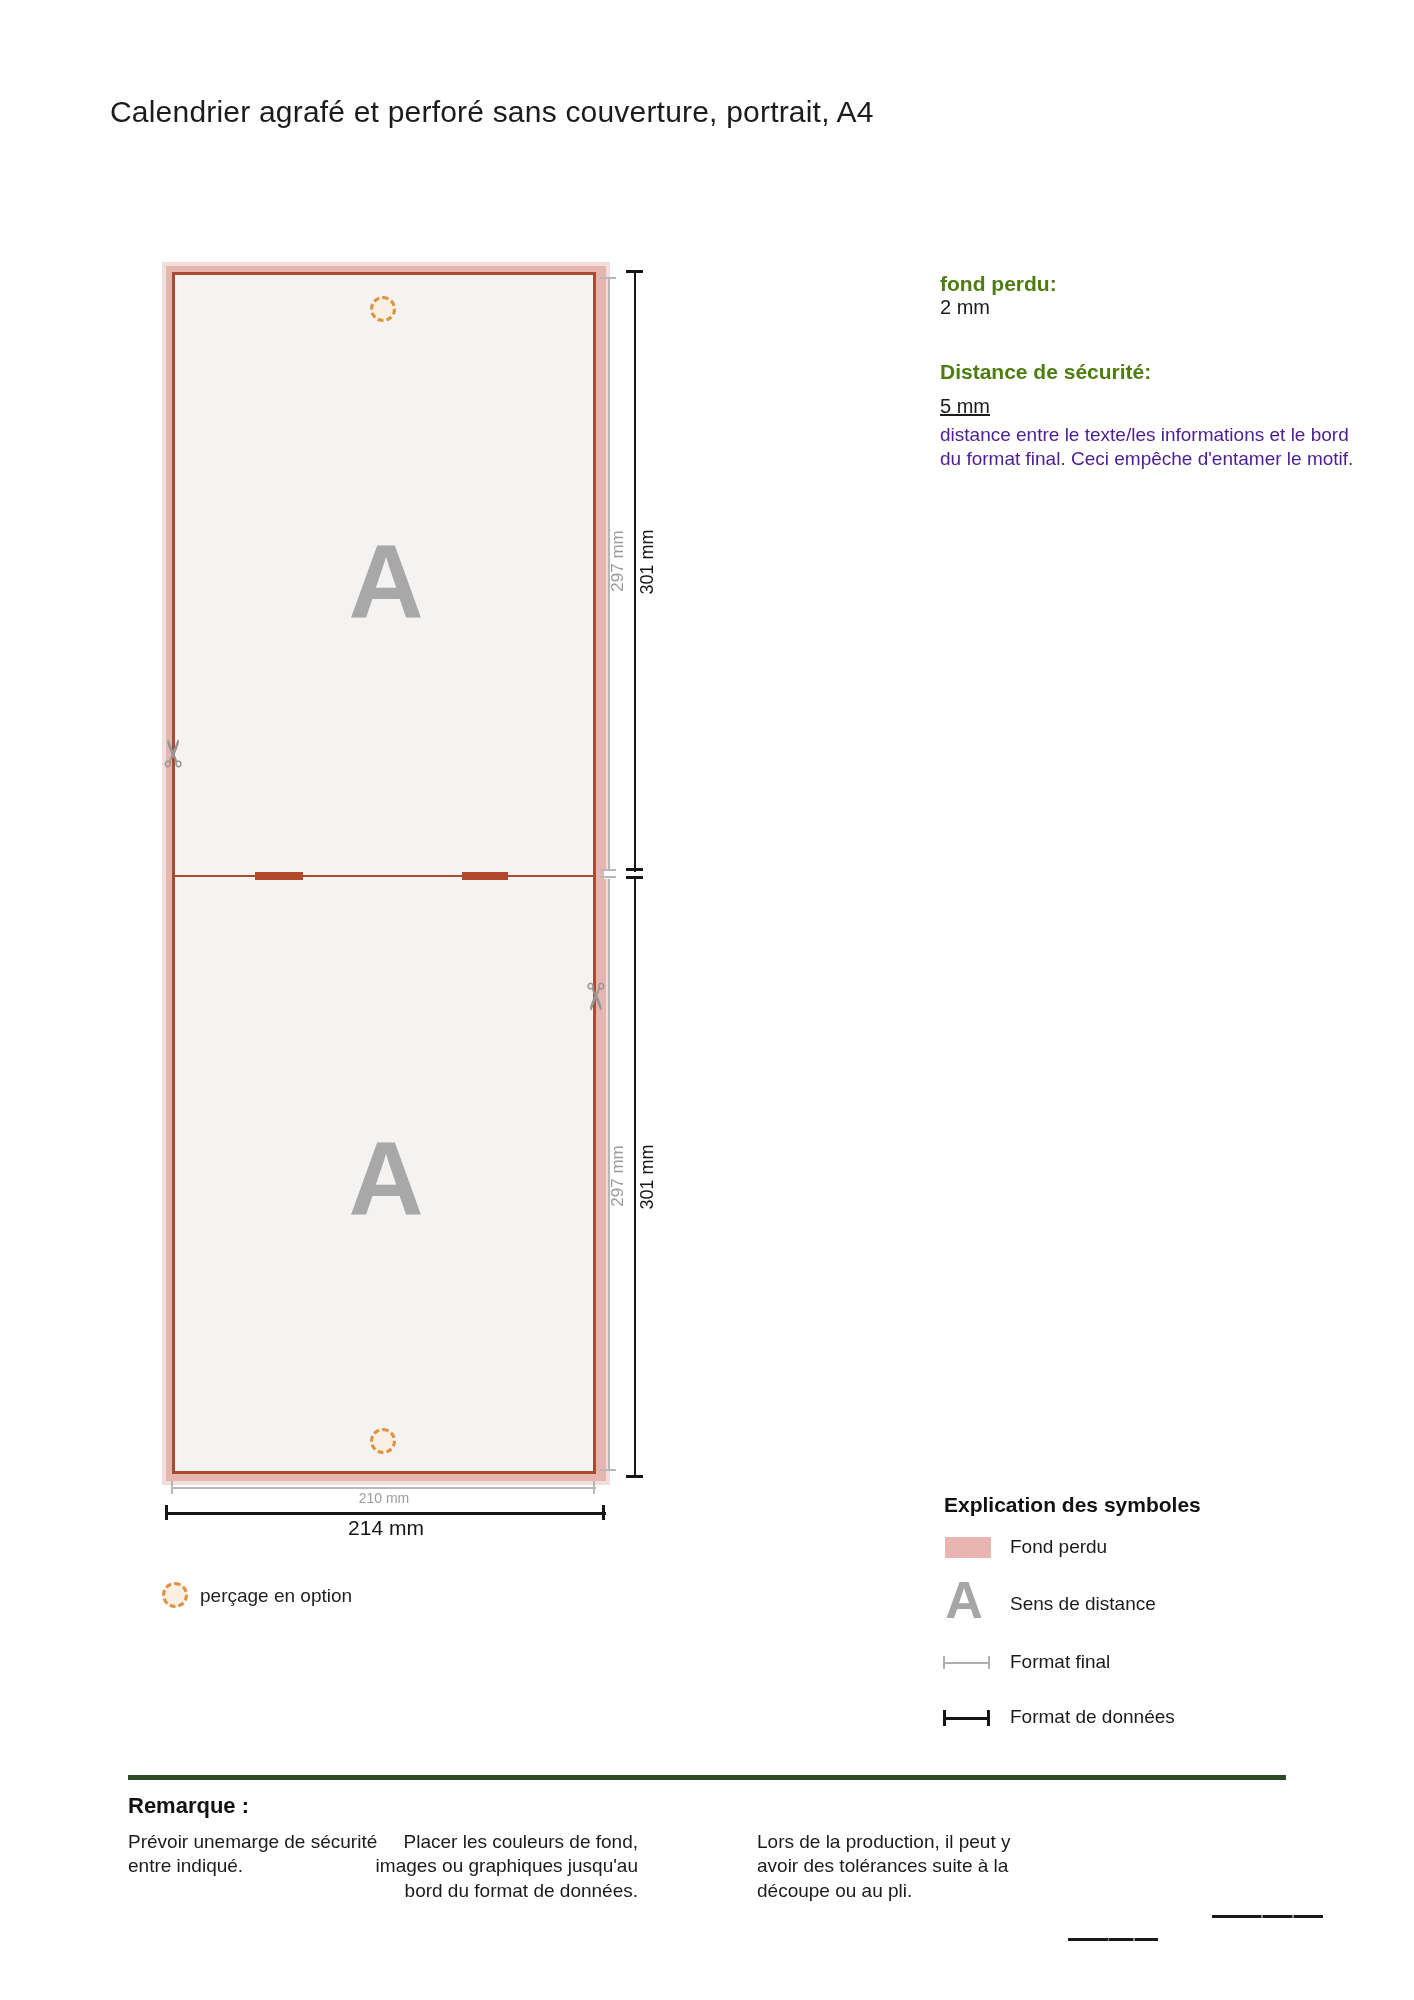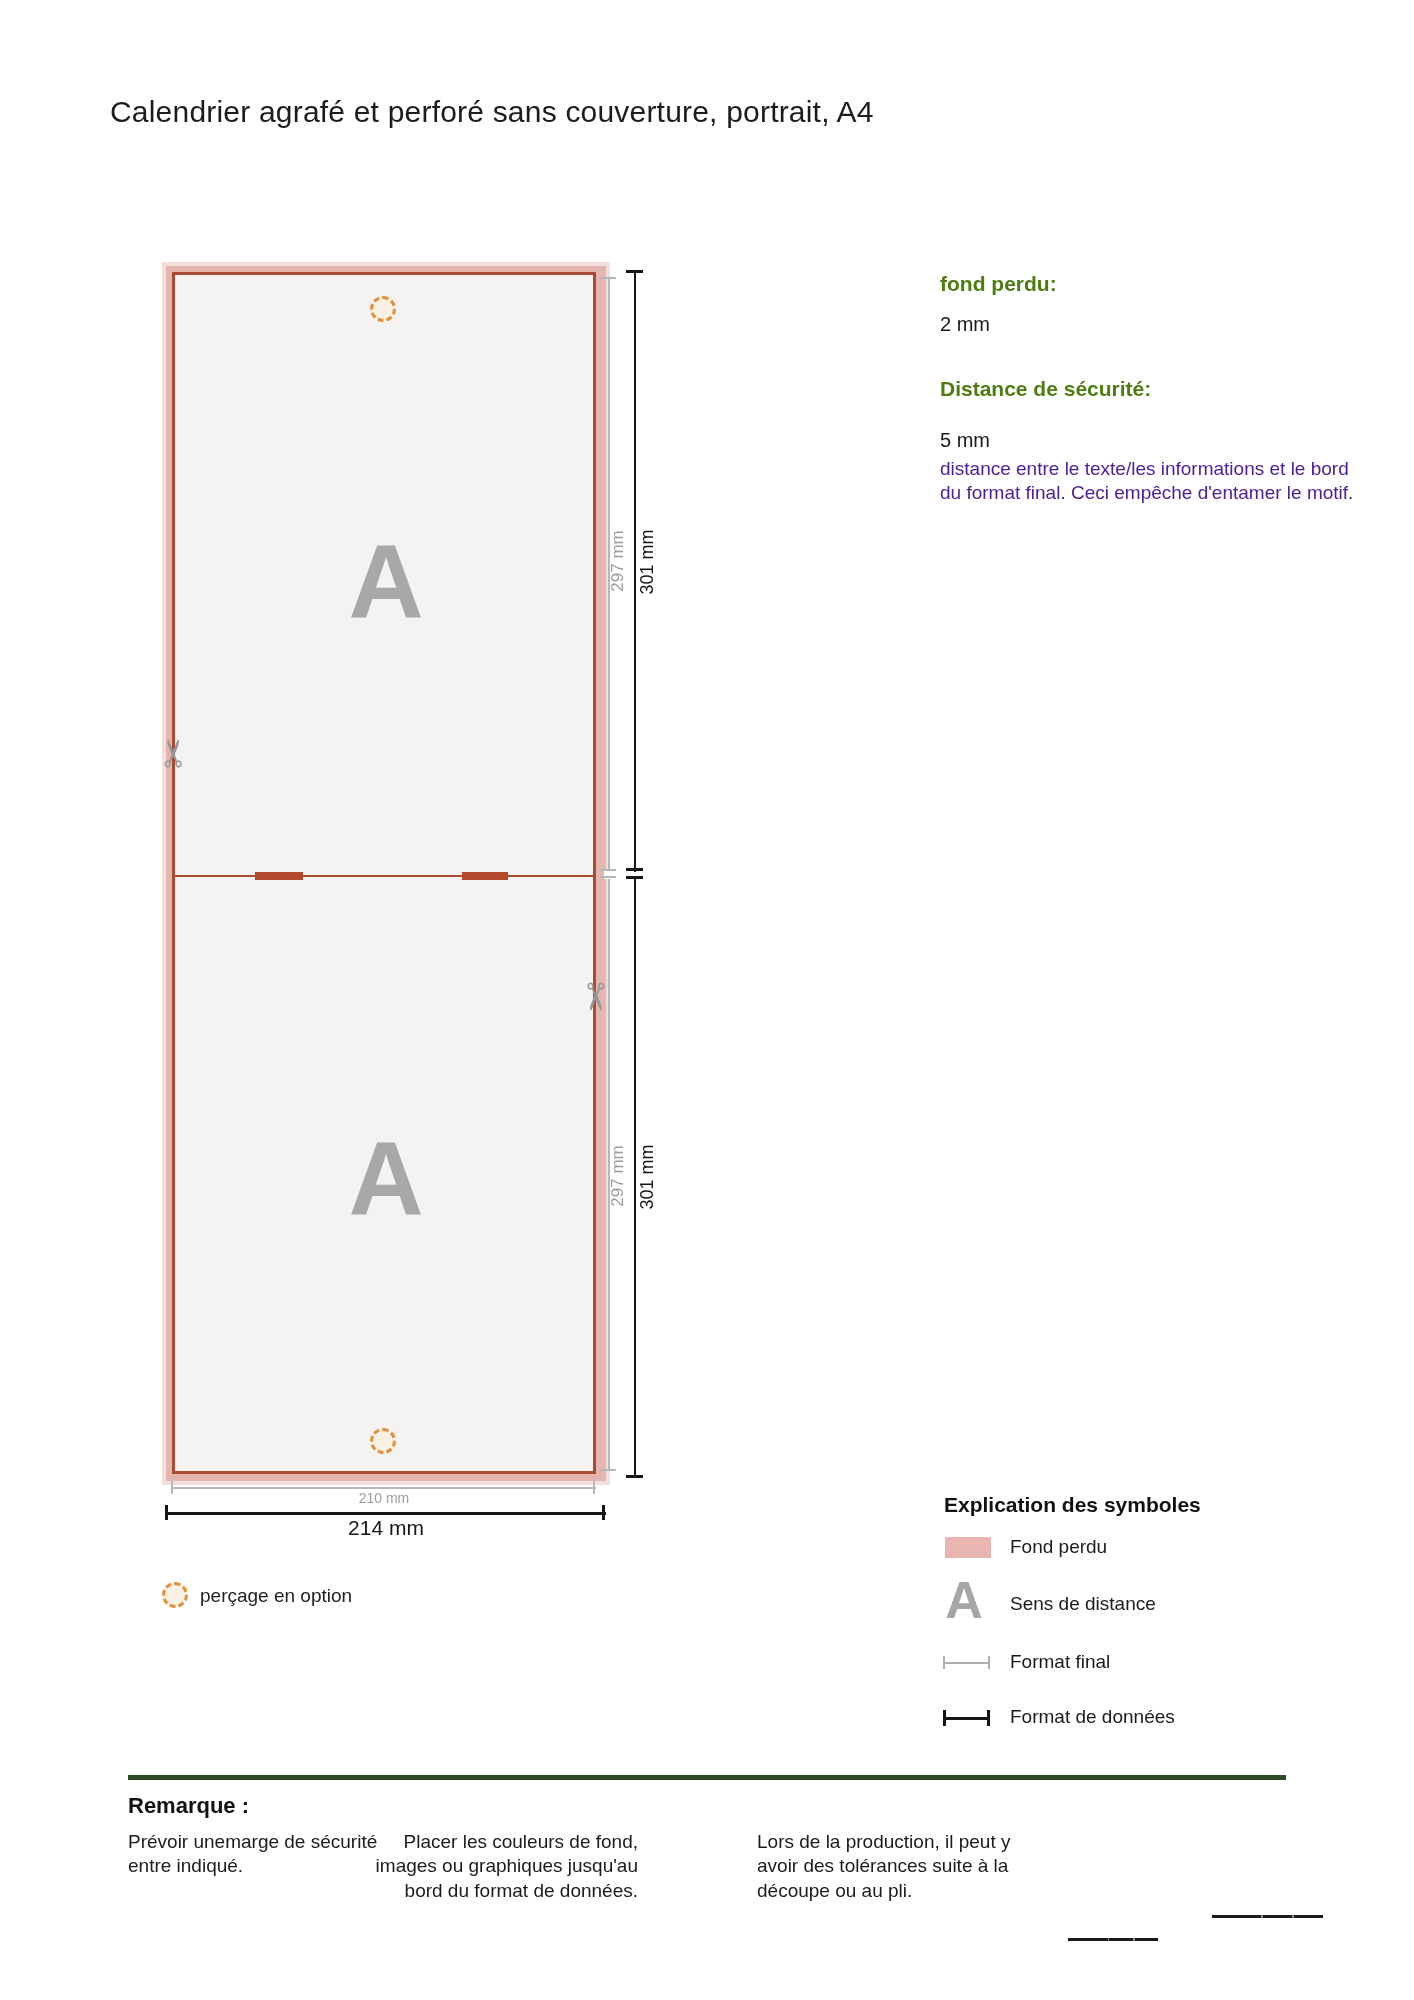--- a/index.html
+++ b/index.html
@@ -44,23 +44,23 @@
   .htick-black{top:1505px;width:3px;height:15px;background:#161616;}
   .hlabel{text-align:center;}
   .hlabel.gray{left:172px;top:1490px;width:424px;font-size:14px;color:#9c9c9c;}
   .hlabel.black{left:166px;top:1516px;width:440px;font-size:21px;color:#161616;}
 
   .percage-label{left:200px;top:1585px;font-size:19px;color:#222;}
 
   
   .info{left:940px;top:272px;width:430px;}
   .info .h{font-size:21px;font-weight:bold;color:#4d7c0f;}
-  .info .v{font-size:20px;margin-top:17px;}
+  .info .v{font-size:20px;}
   .info .h2{margin-top:41px;}
-  .info .v2{margin-top:28px;}
+  .info .v2{margin-top:11px;text-decoration:underline;}
   .info .desc{font-size:19px;line-height:1.27;margin-top:5px;color:#4c1d95;}
 
   
   .legend-title{left:944px;top:1493px;font-size:21px;font-weight:bold;color:#111;}
   .legend-label{font-size:19px;color:#1b1b1b;}
   .sw-bleed{left:945px;top:1537px;width:46px;height:21px;background:#e9b5b0;}
   .legend-a{left:945px;top:1574px;width:38px;text-align:center;font-size:52px;font-weight:bold;color:#a6a6a6;line-height:1;}
   .lsym-line-gray{left:944px;top:1662px;width:46px;height:2px;background:#b0b0b0;}
   .lsym-tick-gray{top:1656px;width:2px;height:13px;background:#b0b0b0;}
   .lsym-line-black{left:944px;top:1717px;width:46px;height:3px;background:#161616;}

